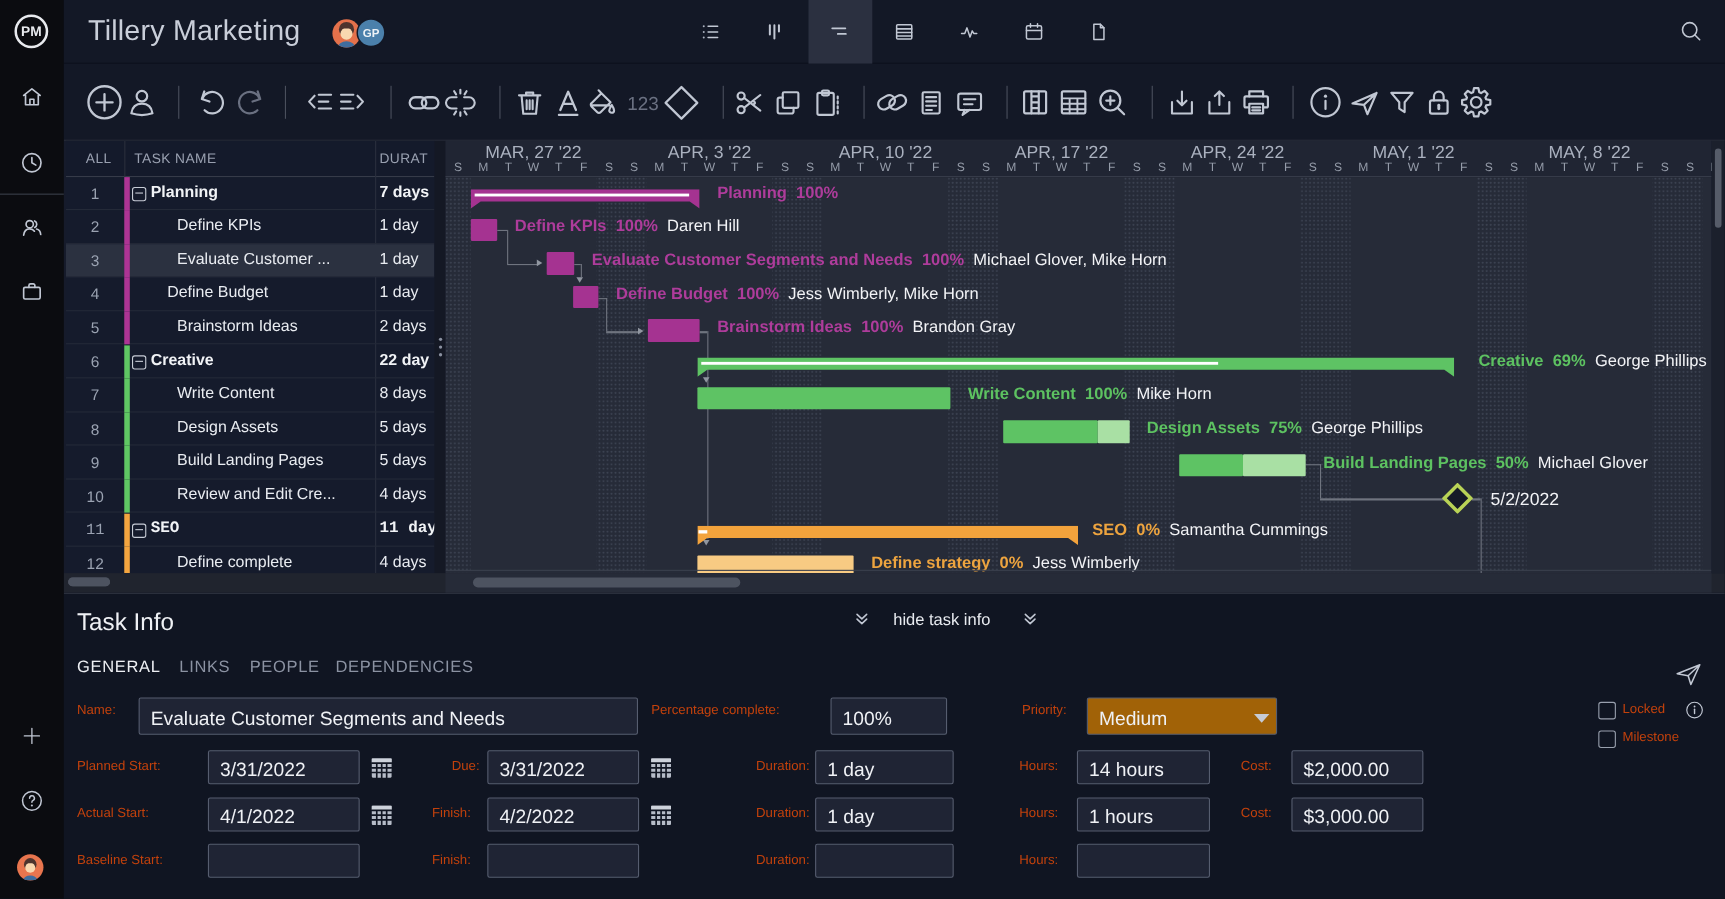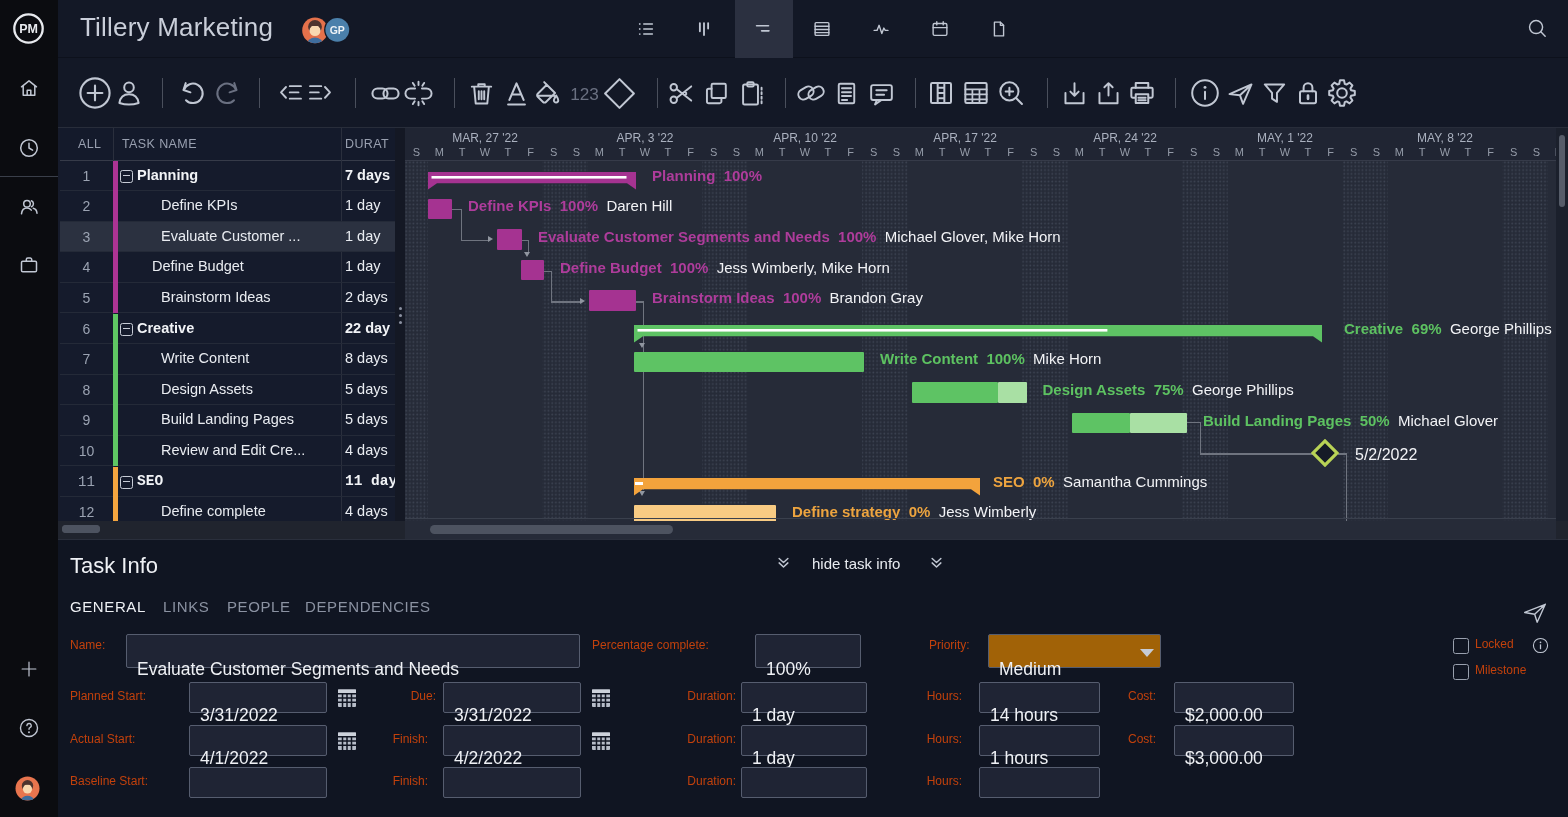--- a/index.html
+++ b/index.html
@@ -22,39 +22,39 @@
 .strip{left:53px;top:0;width:4.5px;height:30.6px}
 .tname{top:6px;font-size:14.5px;color:#e9ecf1;white-space:nowrap}
 .tdur{left:285px;top:6px;font-size:14.5px;color:#e9ecf1;white-space:nowrap}
 .grp{font-weight:bold;color:#f1f3f6}
 .gicon{top:9px;width:13px;height:13px;border:1.4px solid #c7ccd6;border-radius:2.5px}
 .gicon:after{content:"";position:absolute;left:2px;right:2px;top:4.4px;height:1.6px;background:#c7ccd6}
 
 #split{left:395px;top:128px;width:10px;height:411px;background:#141824}
 
 #chart{left:405px;top:128px;width:1151px;height:32.5px;background:#202533;border-bottom:1px solid #363b49}
-.wklbl{top:3px;font-size:12px;color:#aab1bf;white-space:nowrap}
+.wklbl{top:3px;font-size:16px;color:#aab1bf;white-space:nowrap}
 .daylbl{top:17.5px;font-size:11px;color:#959ca9;width:22.857px;text-align:center}
 #cbody{left:405px;top:161px;width:1151px;height:359.5px;background:#262b38;overflow:hidden}
 .bar{height:20.5px;border-radius:1px}
 .dep{background:#6f747f}
 .arrR{width:0;height:0;border-top:3.8px solid transparent;border-bottom:3.8px solid transparent;border-left:5.8px solid #9096a0}
 .arrD{width:0;height:0;border-left:3.8px solid transparent;border-right:3.8px solid transparent;border-top:5.8px solid #9096a0}
 .blbl{font-size:15px;font-weight:bold;white-space:nowrap;top:3px}
 .basn{font-size:15px;color:#f2f3f6;font-weight:normal}
 
 #hscroll{left:58px;top:521px;width:1510px;height:18px;background:#20242e}
 .thumb{background:#4d5360;border-radius:4.5px}
 #vgutter{left:1556px;top:128px;width:12px;height:393px;background:#1b202c}
 
 #panel{left:58px;top:539px;width:1510px;height:278px;background:#101522;border-top:1px solid #2a2f3c}
 #tinfo{left:12px;top:13px;font-size:22px;color:#eff1f5}
 .ptab{top:58px;font-size:15px;color:#8b92a2;letter-spacing:.6px}
 .plbl{font-size:12px;color:#c2410c;white-space:nowrap}
-.pinput{background:#1f2434;border:1px solid #565d6f;border-radius:2px;color:#eff1f5;font-size:17.5px;padding:20px 10px 0;white-space:nowrap}
+.pinput{background:#1f2434;border:1px solid #565d6f;border-radius:2px;color:#eff1f5;font-size:17.5px;padding:4px 10px 0;white-space:nowrap}
 .cbox{width:16px;height:16px;border:1.2px solid #99a0ae;border-radius:2.5px;background:transparent}
 .hti{font-size:15px;color:#e8ebf0}
 </style></head><body>
 <div id="root">
 <div class="abs" id="topbar"></div>
 <div class="abs tabsel"></div>
 <div class="abs" id="toolbar"></div>
 <div class="abs" style="left:80px;top:12px;font-size:26px;color:#c9ced9;letter-spacing:.2px">Tillery Marketing</div>
 <svg class="abs" style="left:299px;top:15px" width="54" height="30" viewBox="0 0 54 30">
 <circle cx="16" cy="15.4" r="12.8" fill="#e4714b"></circle>

